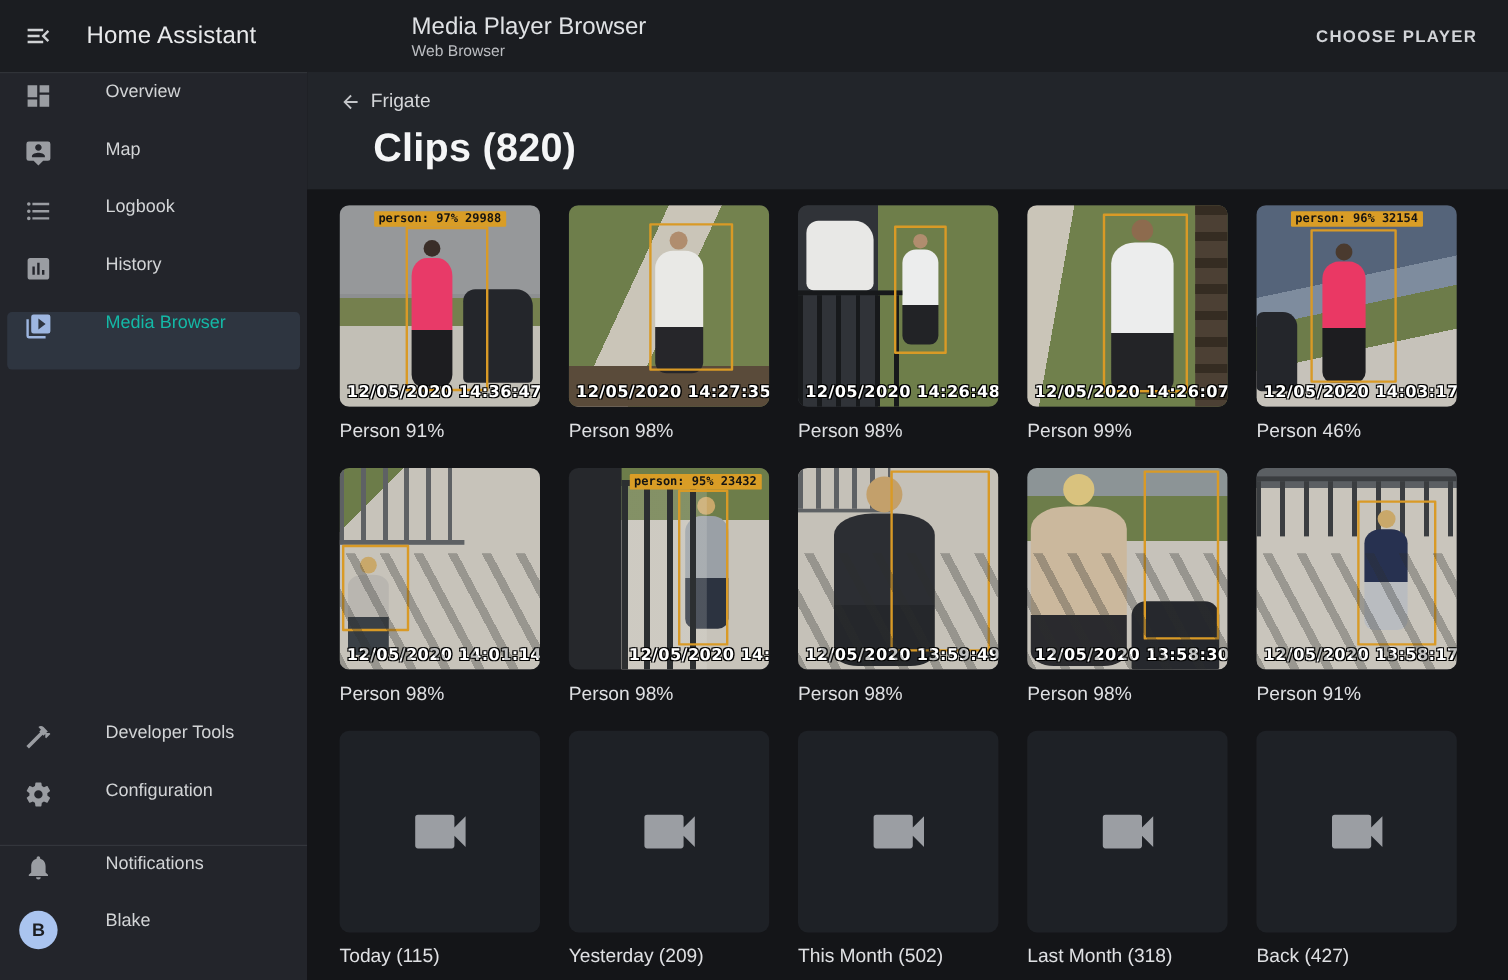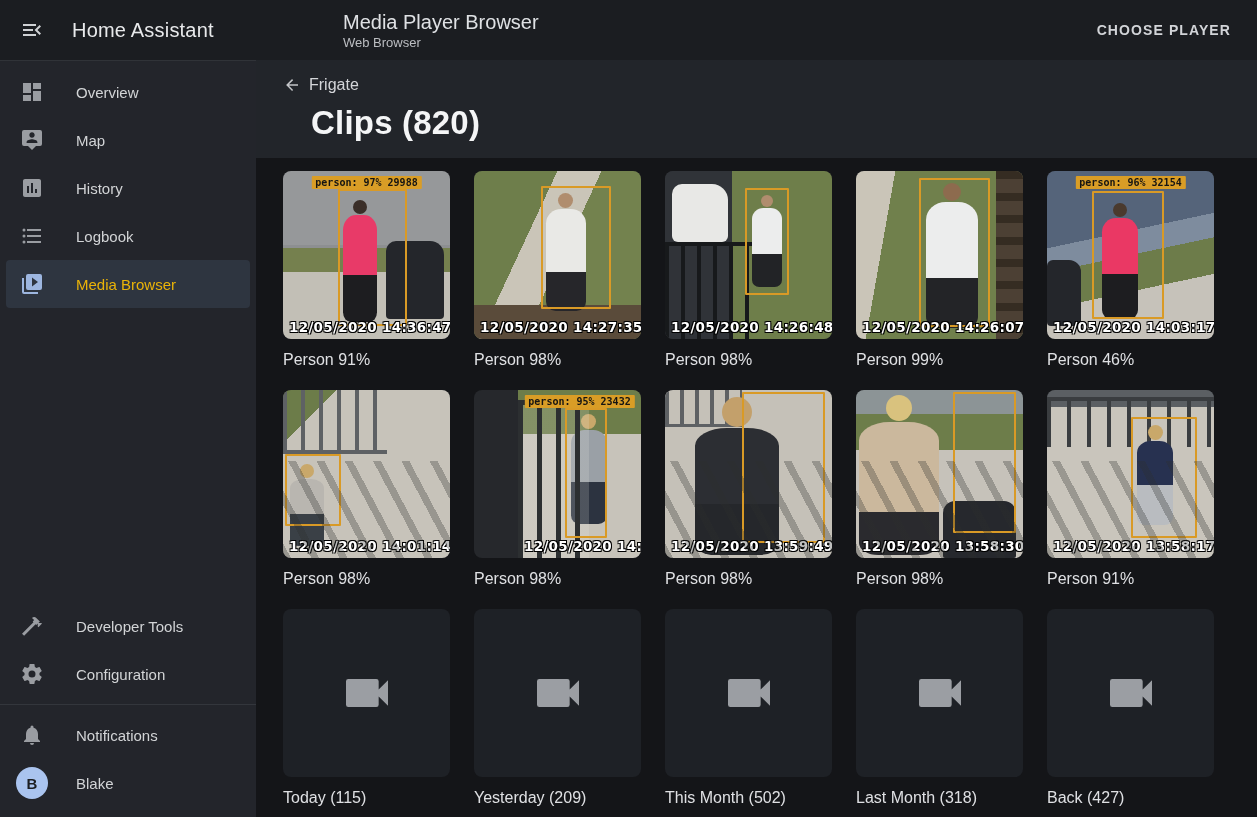--- a/index.html
+++ b/index.html
@@ -19,24 +19,24 @@
   .tb-title { font-size:20px; color:#dfe1e4; line-height:1.15; }
   .tb-subtitle { font-size:13px; color:#bcbec2; margin-top:1px; }
   .choose-player { margin-left:auto; margin-right:20px; font-size:14px; font-weight:600; letter-spacing:1.1px; color:#d2d4d8; cursor:pointer; padding:8px 6px; }
 
   
   .shell { flex:1; display:flex; min-height:0; }
 
   
   .sidebar { width:256px; flex:0 0 256px; background:#23252b; border-top:1px solid #303338; display:flex; flex-direction:column; }
   .nav { padding-top:7px; }
-  .nav-item { height:48px; display:flex; align-items:center; cursor:pointer; color:#d2d4d6; margin:0 6px; border-radius:4px; }
+  .nav-item { height:48px; display:flex; align-items:flex-start; cursor:pointer; color:#d2d4d6; margin:0 6px; border-radius:4px;gap:12px; }
   .nav-item .ico { width:24px; height:24px; margin-left:14px; color:#9a9da2; flex:0 0 24px; }
   .nav-item .lbl { margin-left:32px; font-size:15px; }
-  .nav-item.active { background:#2e3540; color:#eab308; }
+  .nav-item.active { background:#2e3540; color:#14b8a6; }
   .nav-item.active .ico { color:#9db6e0; }
   .sb-spacer { flex:1; }
   .sb-divider { height:1px; background:#33363c; margin:6px 0; }
   .avatar { width:32px; height:32px; border-radius:50%; background:#aac4ef; color:#1c1e22; font-weight:bold; font-size:15px; display:flex; align-items:center; justify-content:center; margin-left:10px; flex:0 0 32px; }
   .nav-item.user .lbl { margin-left:28px; }
   .sb-bottom { padding-bottom:10px; }
 
   
   .main { flex:1; display:flex; flex-direction:column; min-width:0; }
   .page-head { height:98px; flex:0 0 98px; background:#22252a; padding:16px 0 0 27px; }
@@ -170,32 +170,32 @@
         <span class="ico">
           <svg width="24" height="24" viewBox="0 0 24 24" fill="currentColor">
               <path d="M20,2H4A2,2 0 0,0 2,4V16A2,2 0 0,0 4,18H8L12,22L16,18H20A2,2 0 0,0 22,16V4A2,2 0 0,0 20,2M12,4.3C13.5,4.3 14.7,5.5 14.7,7C14.7,8.5 13.5,9.7 12,9.7C10.5,9.7 9.3,8.5 9.3,7C9.3,5.5 10.5,4.3 12,4.3M17.4,15H6.6V14.1C6.6,12.3 10.2,11.3 12,11.3C13.8,11.3 17.4,12.3 17.4,14.1V15Z"></path>
             </svg>
         </span>
         <span class="lbl">Map</span>
       </div>
       <div class="nav-item">
         <span class="ico">
           <svg width="24" height="24" viewBox="0 0 24 24" fill="currentColor">
+              <path d="M7,5H21V7H7V5M7,13V11H21V13H7M4,4.5A1.5,1.5 0 0,1 5.5,6A1.5,1.5 0 0,1 4,7.5A1.5,1.5 0 0,1 2.5,6A1.5,1.5 0 0,1 4,4.5M4,10.5A1.5,1.5 0 0,1 5.5,12A1.5,1.5 0 0,1 4,13.5A1.5,1.5 0 0,1 2.5,12A1.5,1.5 0 0,1 4,10.5M7,19V17H21V19H7M4,16.5A1.5,1.5 0 0,1 5.5,18A1.5,1.5 0 0,1 4,19.5A1.5,1.5 0 0,1 2.5,18A1.5,1.5 0 0,1 4,16.5Z"></path>
+            </svg>
+        </span>
+        <span class="lbl">Logbook</span>
+      </div>
+      <div class="nav-item">
+        <span class="ico">
+          <svg width="24" height="24" viewBox="0 0 24 24" fill="currentColor">
               <path d="M19,3H5C3.9,3 3,3.9 3,5V19C3,20.1 3.9,21 5,21H19C20.1,21 21,20.1 21,19V5C21,3.9 20.1,3 19,3M9,17H7V10H9V17M13,17H11V7H13V17M17,17H15V13H17V17Z"></path>
             </svg>
         </span>
         <span class="lbl">History</span>
-      </div>
-      <div class="nav-item">
-        <span class="ico">
-          <svg width="24" height="24" viewBox="0 0 24 24" fill="currentColor">
-              <path d="M7,5H21V7H7V5M7,13V11H21V13H7M4,4.5A1.5,1.5 0 0,1 5.5,6A1.5,1.5 0 0,1 4,7.5A1.5,1.5 0 0,1 2.5,6A1.5,1.5 0 0,1 4,4.5M4,10.5A1.5,1.5 0 0,1 5.5,12A1.5,1.5 0 0,1 4,13.5A1.5,1.5 0 0,1 2.5,12A1.5,1.5 0 0,1 4,10.5M7,19V17H21V19H7M4,16.5A1.5,1.5 0 0,1 5.5,18A1.5,1.5 0 0,1 4,19.5A1.5,1.5 0 0,1 2.5,18A1.5,1.5 0 0,1 4,16.5Z"></path>
-            </svg>
-        </span>
-        <span class="lbl">Logbook</span>
       </div>
       <div class="nav-item active">
         <span class="ico">
           <svg width="24" height="24" viewBox="0 0 24 24" fill="currentColor">
               <path d="M4,6H2V20A2,2 0 0,0 4,22H18V20H4V6M20,2H8A2,2 0 0,0 6,4V16A2,2 0 0,0 8,18H20A2,2 0 0,0 22,16V4A2,2 0 0,0 20,2M12,14.5V5.5L18,10L12,14.5Z"></path>
             </svg>
         </span>
         <span class="lbl">Media Browser</span>
       </div>
     </div>

